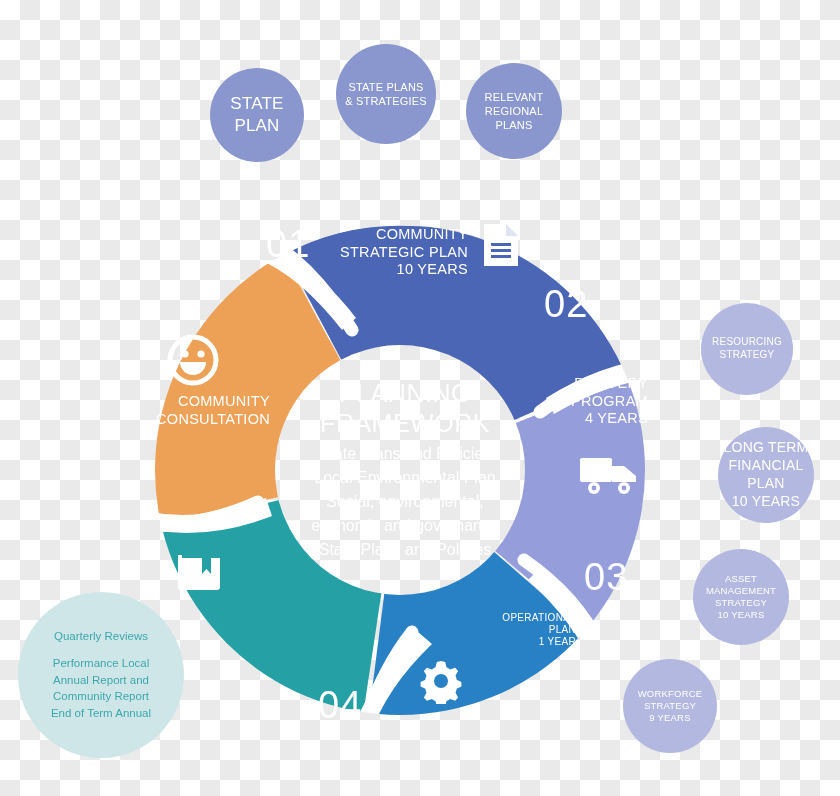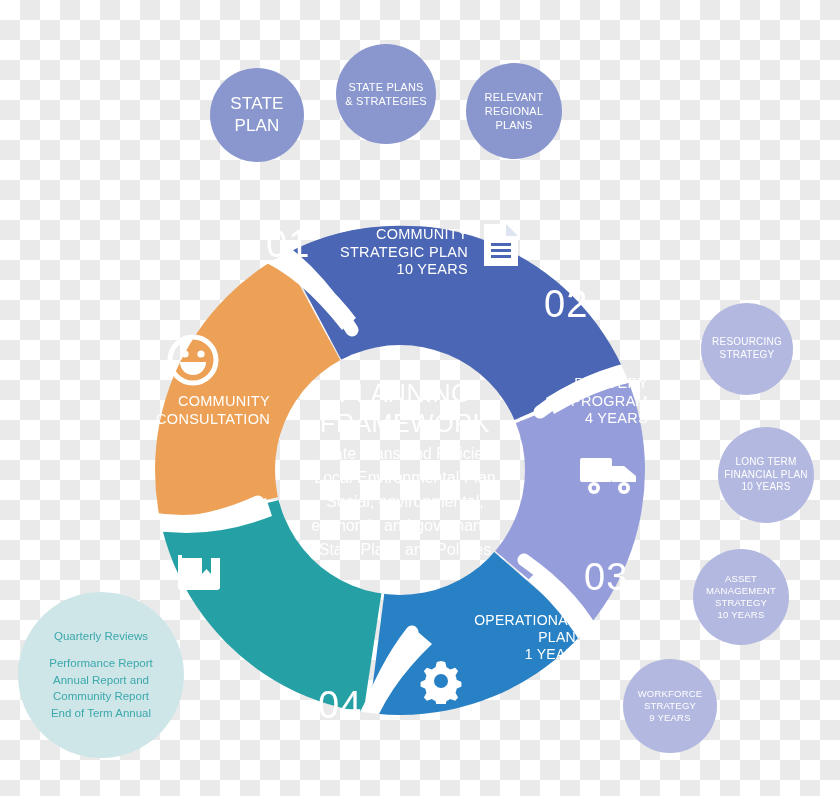--- a/index.html
+++ b/index.html
@@ -202,21 +202,21 @@
       <rect x="2" y="6" width="32" height="24" rx="2" fill="#ffffff"></rect>
       <path fill="#ffffff" d="M34 14 h12 l12 10 v6 h-24 z"></path>
       <circle cx="16" cy="36" r="6" fill="#ffffff"></circle>
       <circle cx="46" cy="36" r="6" fill="#ffffff"></circle>
       <circle cx="16" cy="36" r="2.4" fill="#959ddb"></circle>
       <circle cx="46" cy="36" r="2.4" fill="#959ddb"></circle>
     </svg>
   </div>
 
   <div class="num" style="left:584px; top:556px;">03</div>
-  <div class="lbl" style="left:452px; top:612px; width:124px; font-size:14px;">OPERATIONAL
+  <div class="lbl" style="left:452px; top:612px; width:124px; font-size:10px;">OPERATIONAL
 PLAN
 1 YEAR</div>
   <div class="icon-box" style="left:418px; top:658px;">
     <svg width="46" height="46" viewBox="0 0 46 46">
       <path fill="#ffffff" d="M23 3 l4.2 1.1 1.3 5.2 a14 14 0 0 1 3.6 2.1 l5.1-1.7 2.9 3.3 -2.6 4.6
         a14 14 0 0 1 1.1 4.1 l4.8 2.3 0 4.4 -4.8 2.3 a14 14 0 0 1 -1.1 4.1 l2.6 4.6 -2.9 3.3 -5.1-1.7
         a14 14 0 0 1 -3.6 2.1 l-1.3 5.2 -4.2 1.1 -4.2-1.1 -1.3-5.2 a14 14 0 0 1 -3.6-2.1 l-5.1 1.7
         -2.9-3.3 2.6-4.6 a14 14 0 0 1 -1.1-4.1 l-4.8-2.3 0-4.4 4.8-2.3 a14 14 0 0 1 1.1-4.1 l-2.6-4.6
         2.9-3.3 5.1 1.7 a14 14 0 0 1 3.6-2.1 l1.3-5.2 z"></path>
       <circle cx="23" cy="23" r="7" fill="#2881c4"></circle>
@@ -258,21 +258,21 @@
     <span style="white-space:pre-line;">RELEVANT
 REGIONAL
 PLANS</span>
   </div>
 
   <div class="bubble" style="left:701px; top:303px; width:92px; height:92px; background:#b3b8e0; font-size:10px;">
     <span style="white-space:pre-line;">RESOURCING
 STRATEGY</span>
   </div>
 
-  <div class="bubble" style="left:718px; top:427px; width:96px; height:96px; background:#b3b8e0; font-size:10px;">
+  <div class="bubble" style="left:718px; top:427px; width:96px; height:96px; background:#b3b8e0; font-size:14px;">
     <span style="white-space:pre-line;">LONG TERM
 FINANCIAL PLAN
 10 YEARS</span>
   </div>
 
   <div class="bubble" style="left:693px; top:549px; width:96px; height:96px; background:#b3b8e0; font-size:9.5px;">
     <span style="white-space:pre-line;">ASSET
 MANAGEMENT
 STRATEGY
 10 YEARS</span>
@@ -280,20 +280,20 @@
 
   <div class="bubble" style="left:623px; top:659px; width:94px; height:94px; background:#b3b8e0; font-size:9.5px;">
     <span style="white-space:pre-line;">WORKFORCE
 STRATEGY
 9 YEARS</span>
   </div>
 
   <div class="reports-circle">
     <div class="reports-head">Quarterly Reviews</div>
     <div class="reports-list">
-      <div>Performance Report</div>
+      <div>Performance Local</div>
       <div>Annual Report and</div>
       <div>Community Report</div>
       <div>End of Term Annual</div>
     </div>
   </div>
 
 </div>
 
 </body></html>

